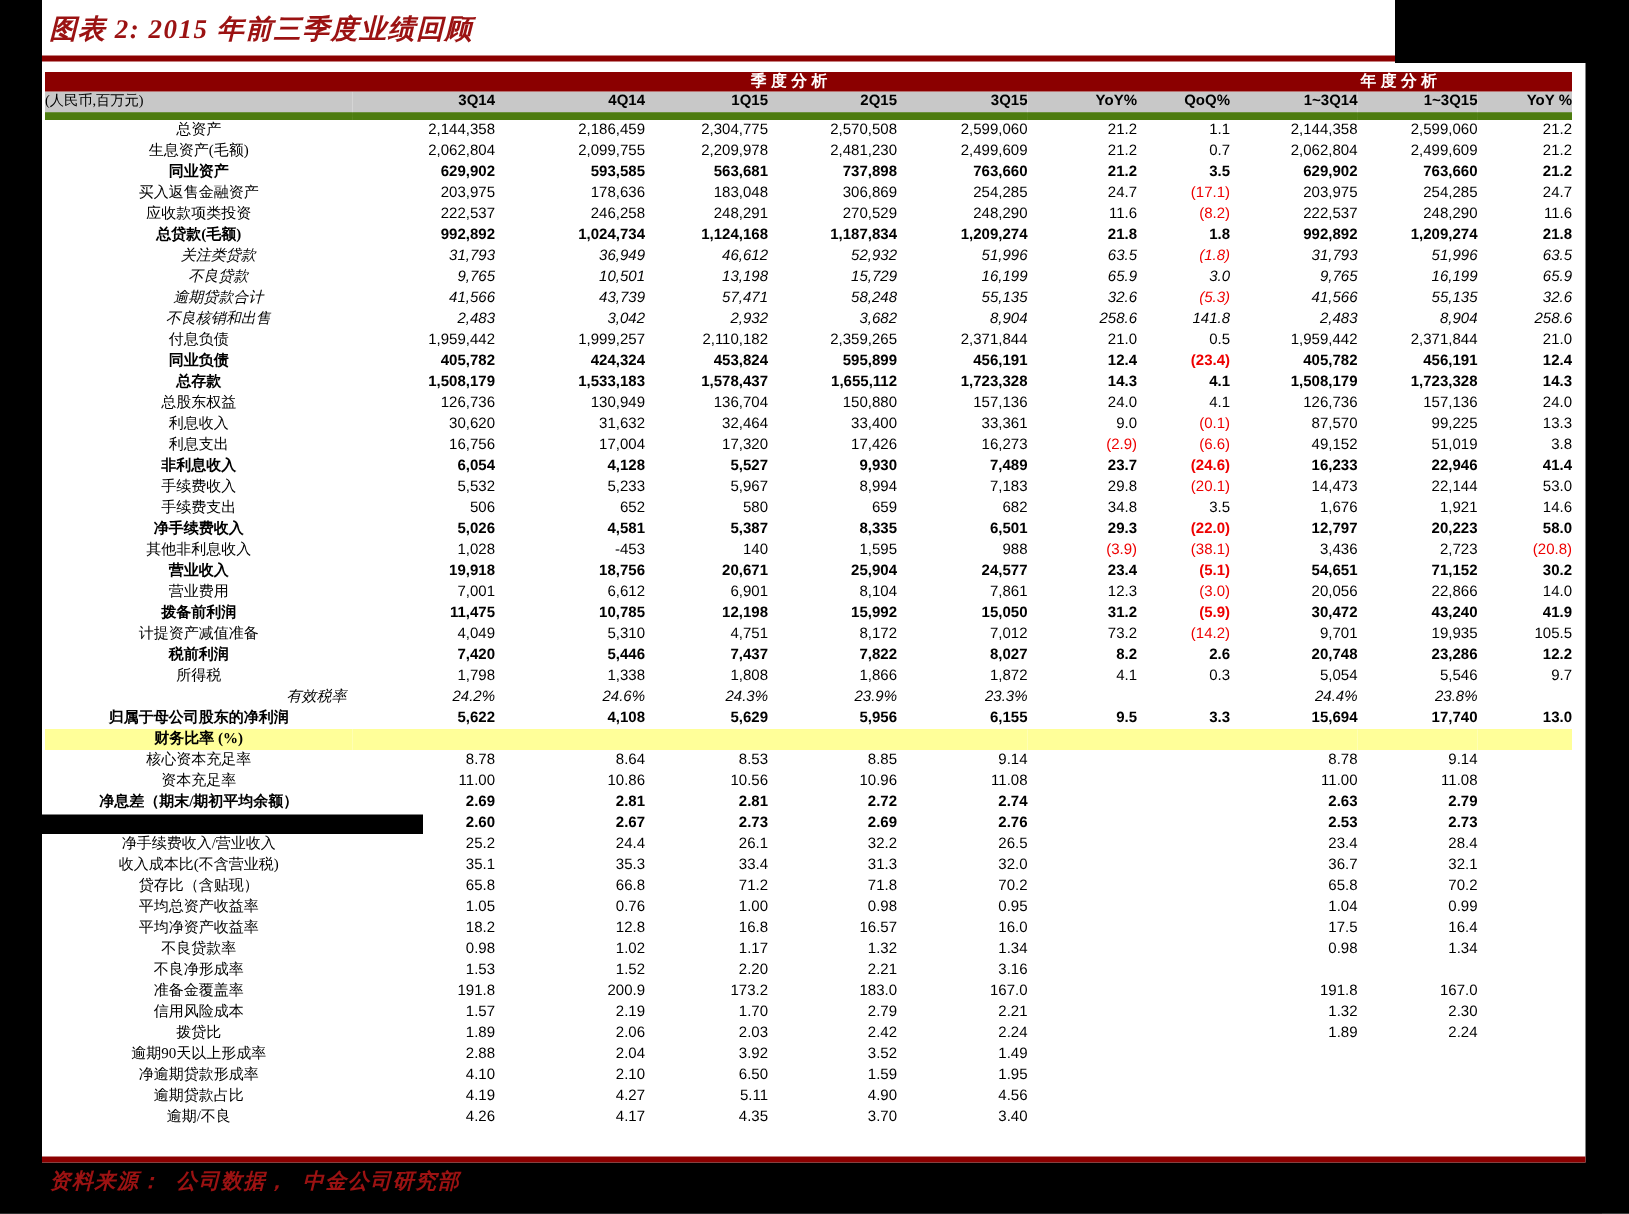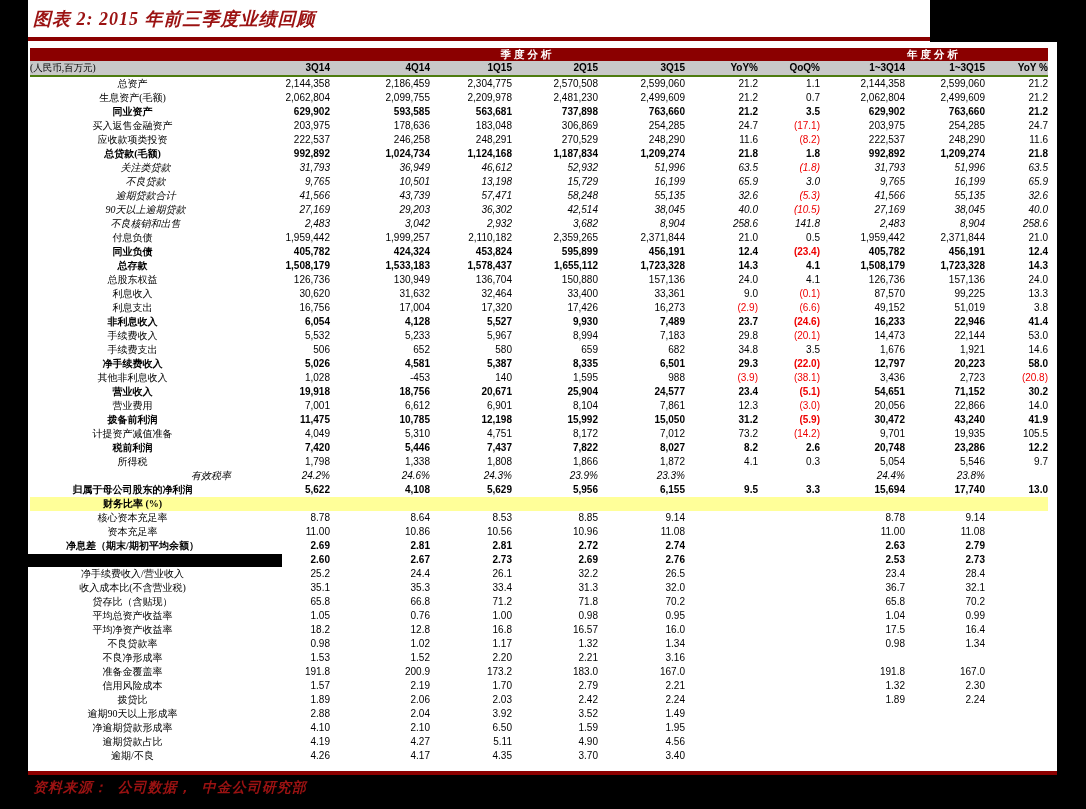--- a/index.html
+++ b/index.html
@@ -17,21 +17,21 @@
           font-size:14px;letter-spacing:1px;white-space:nowrap;}
   table.fin{position:absolute;left:30px;top:48px;width:1018px;z-index:1;
             border-collapse:collapse;table-layout:fixed;}
   table.fin td,table.fin th{padding:0;margin:0;white-space:nowrap;overflow:visible;
             font-size:10px;line-height:14px;height:14px;vertical-align:middle;}
   tr.groups th{background:var(--dark-red);height:13px;line-height:13px;position:relative;}
   .group-label{position:absolute;top:0;color:#fff;font-weight:bold;font-size:10.5px;
                letter-spacing:3px;text-align:center;font-family:"Liberation Serif",serif;}
   .group-quarterly{left:205px;width:585px;}
   .group-annual{left:790px;width:228px;}
-  tr.cols th{background:var(--header-gray);border-bottom:2px solid #4d7c0f;
+  tr.cols th{background:var(--header-gray);border-bottom:5px solid #4d7c0f;
              font-weight:bold;text-align:right;}
   tr.cols th.unit{font-weight:normal;text-align:left;font-size:9.5px;
                   font-family:"Liberation Serif",serif;}
   td.label{text-align:center;font-family:"Liberation Serif",serif;font-size:10.5px;}
   td.label.indent{padding-left:26px;}
   td.label.right{text-align:right;padding-right:4px;}
   td.num{text-align:right;}
   tr.bold td{font-weight:bold;}
   tr.italic td{font-style:italic;}
   tr.highlight{background:var(--highlight-yellow);}
@@ -196,33 +196,20 @@
           <td class="num">57,471</td>
           <td class="num">58,248</td>
           <td class="num">55,135</td>
           <td class="num">32.6</td>
           <td class="num neg">(5.3)</td>
           <td class="num">41,566</td>
           <td class="num">55,135</td>
           <td class="num">32.6</td>
         </tr>
         <tr class="italic">
-          <td class="label indent">90天以上逾期贷款</td>
-          <td class="num">27,169</td>
-          <td class="num">29,203</td>
-          <td class="num">36,302</td>
-          <td class="num">42,514</td>
-          <td class="num">38,045</td>
-          <td class="num">40.0</td>
-          <td class="num neg">(10.5)</td>
-          <td class="num">27,169</td>
-          <td class="num">38,045</td>
-          <td class="num">40.0</td>
-        </tr>
-        <tr class="italic">
           <td class="label indent">不良核销和出售</td>
           <td class="num">2,483</td>
           <td class="num">3,042</td>
           <td class="num">2,932</td>
           <td class="num">3,682</td>
           <td class="num">8,904</td>
           <td class="num">258.6</td>
           <td class="num">141.8</td>
           <td class="num">2,483</td>
           <td class="num">8,904</td>

